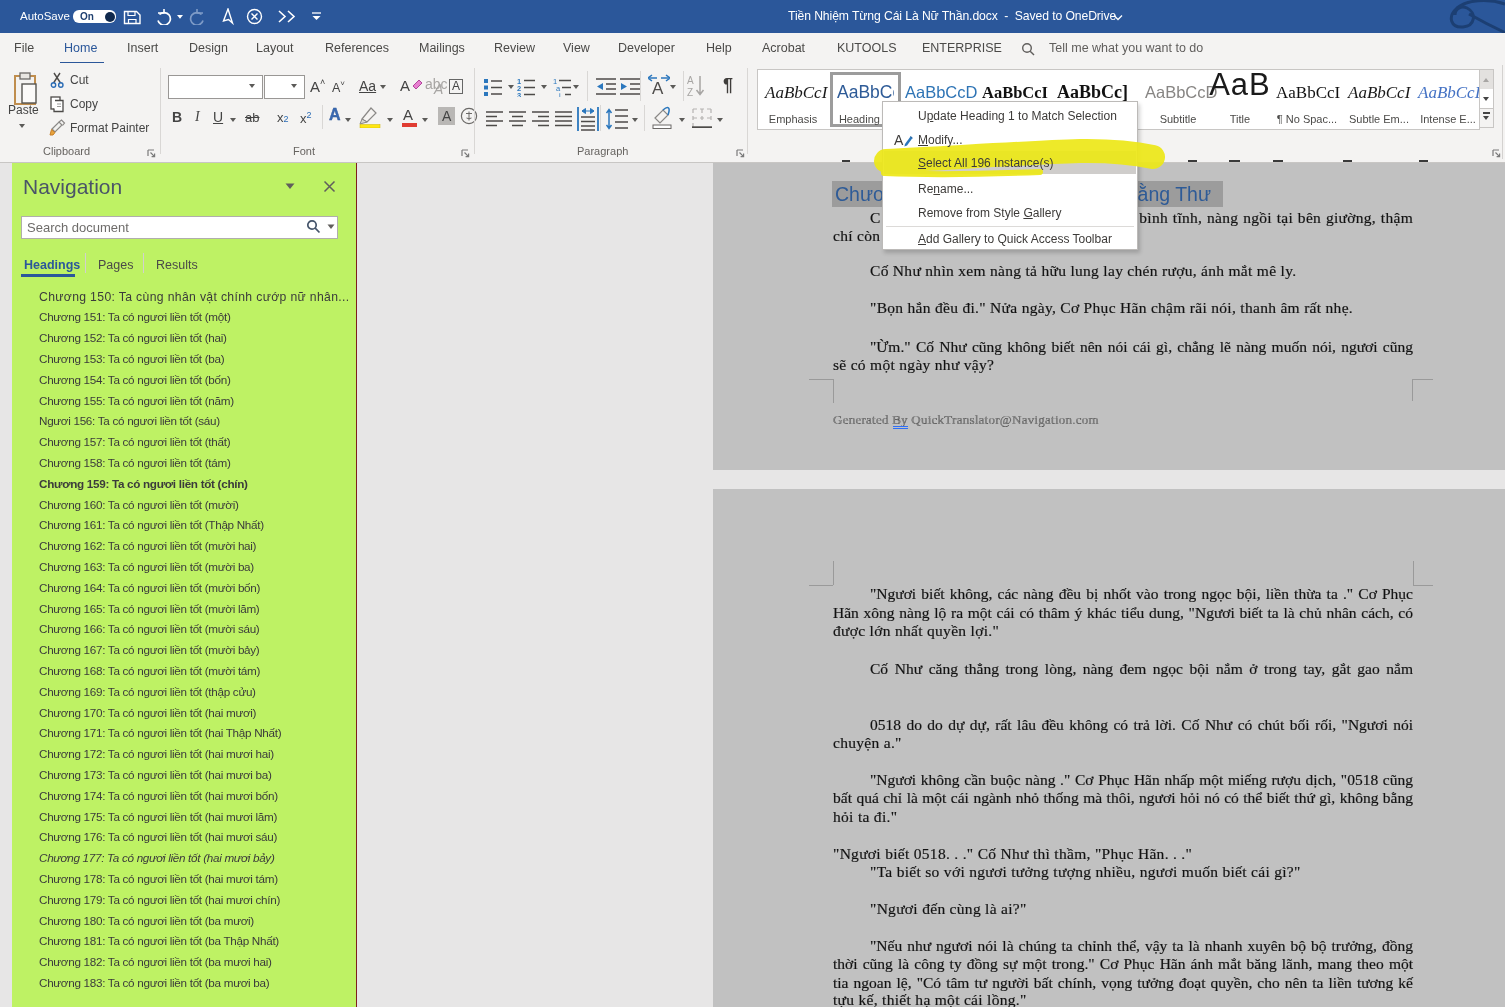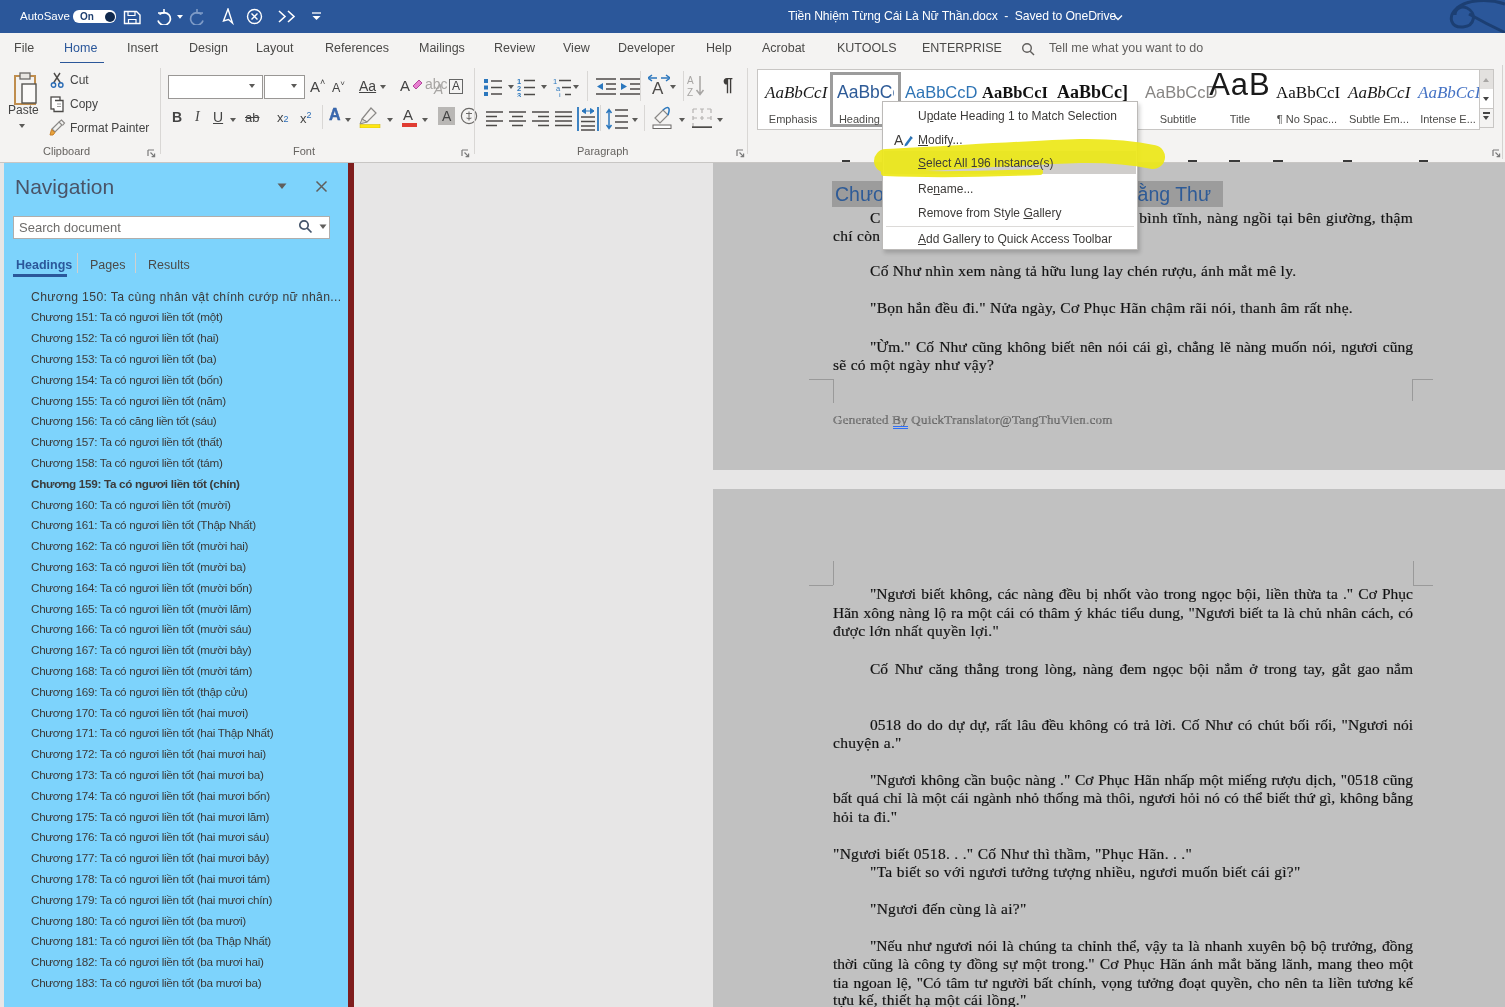--- a/index.html
+++ b/index.html
@@ -19,21 +19,21 @@
   .ic{position:absolute;}
   .dd{position:absolute;width:0;height:0;border-left:3.5px solid transparent;border-right:3.5px solid transparent;border-top:4px solid #5b5a58;}
   .launch{position:absolute;width:9px;height:9px;}
   
   #docarea{left:345px;top:163px;width:1160px;height:844px;background:#e7e6e6;}
   .page{position:absolute;left:368px;width:792px;background:#c1c1c1;}
   .bodyline{position:absolute;font-family:"Liberation Serif",serif;font-size:15.5px;letter-spacing:0.3px;line-height:18.1px;color:#111;white-space:nowrap;-webkit-text-stroke:0.2px #222;}
   .jline{position:absolute;font-family:"Liberation Serif",serif;font-size:15.5px;line-height:18.1px;color:#111;text-align:justify;text-align-last:justify;white-space:normal;-webkit-text-stroke:0.2px #222;}
   .crop{position:absolute;background:#9a9a9a;}
   
-  #nav{left:4px;top:163px;width:344px;height:844px;background:#7dd3fc;border-right:6px solid #7f1d1d;}
+  #nav{left:12px;top:163px;width:344px;height:844px;background:#bef264;border-right:1px solid #7f1d1d;}
   .navitem{position:absolute;left:27px;font-size:11.7px;letter-spacing:-0.3px;color:#3b3b3b;white-space:nowrap;}
   
   #menu{left:882px;top:101px;width:254px;height:147px;background:#fff;border:1px solid #bcbab8;box-shadow:2px 3px 4px rgba(0,0,0,0.18);}
   .mi{position:absolute;left:35px;font-size:12px;color:#3d3b39;white-space:nowrap;z-index:60;}
   .mi u{text-decoration:underline;}
   .z60{z-index:60;}
 </style>
 </head>
 <body>
 <div id="app">
@@ -317,21 +317,21 @@
   <div class="abs" style="left:835px;top:182.5px;width:120px;height:26px;overflow:hidden;font-size:19.5px;color:#2e5b97;white-space:nowrap;">Chương 149</div>
   <div class="abs" style="left:1040px;top:182.5px;width:171px;font-size:19.5px;color:#2e5b97;white-space:nowrap;text-align:right;background:#9c9c9c;">ằng Thư</div>
 
   <div class="bodyline" style="left:870px;top:208.7px;">C</div>
   <div class="bodyline" style="left:1100px;top:208.7px;width:313px;text-align:right;word-spacing:0.6px;">bình tĩnh, nàng ngồi tại bên giường, thậm</div>
   <div class="bodyline" style="left:833px;top:227.1px;">chí còn</div>
   <div class="bodyline" style="left:870px;top:261.5px;">Cố Như nhìn xem nàng tả hữu lung lay chén rượu, ánh mắt mê ly.</div>
   <div class="bodyline" style="left:870px;top:299.4px;">"Bọn hắn đều đi." Nửa ngày, Cơ Phục Hãn chậm rãi nói, thanh âm rất nhẹ.</div>
   <div class="jline" style="left:870px;top:338.2px;width:543px;">"Ừm." Cố Như cũng không biết nên nói cái gì, chẳng lẽ nàng muốn nói, ngươi cũng</div>
   <div class="bodyline" style="left:833px;top:356.1px;">sẽ có một ngày như vậy?</div>
-  <div class="bodyline" style="left:833px;top:410.8px;font-size:13px;letter-spacing:0.25px;color:#8a8a8a;">Generated By QuickTranslator@TangThuVien.com</div>
+  <div class="bodyline" style="left:833px;top:410.8px;font-size:13px;letter-spacing:0.25px;color:#8a8a8a;">Generated By QuickTranslator@Navigation.com</div>
   <div class="abs" style="left:893px;top:425.8px;width:15px;height:1px;background:#2f6ff7;"></div>
   <div class="abs" style="left:893px;top:427.8px;width:15px;height:1px;background:#2f6ff7;"></div>
 
   <div class="crop" style="left:809px;top:379px;width:24px;height:1px;"></div>
   <div class="crop" style="left:832.5px;top:379px;width:1px;height:24px;"></div>
   <div class="crop" style="left:1412px;top:379px;width:21px;height:1px;"></div>
   <div class="crop" style="left:1412px;top:379px;width:1px;height:21.5px;"></div>
 
   <div class="crop" style="left:832.5px;top:561px;width:1px;height:24px;"></div>
   <div class="crop" style="left:809px;top:584.5px;width:24px;height:1px;"></div>
@@ -376,42 +376,42 @@
     <div class="abs" style="left:73px;top:90.0px;width:1px;height:20px;background:#d2d0ce;"></div>
     <span class="abs" style="left:86px;top:95.0px;font-size:12.5px;color:#4b4a48;">Pages</span>
     <div class="abs" style="left:131px;top:90.0px;width:1px;height:20px;background:#d2d0ce;"></div>
     <span class="abs" style="left:144px;top:95.0px;font-size:12.5px;color:#4b4a48;">Results</span>
     <div class="navitem" style="top:126.6px;font-size:12.2px;letter-spacing:0.35px;">Chương 150: Ta cùng nhân vật chính cướp nữ nhân...</div>
     <div class="navitem" style="top:147.4px;">Chương 151: Ta có ngươi liền tốt (một)</div>
     <div class="navitem" style="top:168.2px;">Chương 152: Ta có ngươi liền tốt (hai)</div>
     <div class="navitem" style="top:189.0px;">Chương 153: Ta có ngươi liền tốt (ba)</div>
     <div class="navitem" style="top:209.8px;">Chương 154: Ta có ngươi liền tốt (bốn)</div>
     <div class="navitem" style="top:230.6px;">Chương 155: Ta có ngươi liền tốt (năm)</div>
-    <div class="navitem" style="top:251.4px;">Chương 156: Ta có căng liền tốt (sáu)</div>
+    <div class="navitem" style="top:251.4px;">Ngươi 156: Ta có ngươi liền tốt (sáu)</div>
     <div class="navitem" style="top:272.2px;">Chương 157: Ta có ngươi liền tốt (thất)</div>
     <div class="navitem" style="top:293.0px;">Chương 158: Ta có ngươi liền tốt (tám)</div>
     <div class="navitem" style="top:313.8px;font-weight:bold;">Chương 159: Ta có ngươi liền tốt (chín)</div>
     <div class="navitem" style="top:334.6px;">Chương 160: Ta có ngươi liền tốt (mười)</div>
     <div class="navitem" style="top:355.4px;">Chương 161: Ta có ngươi liền tốt (Thập Nhất)</div>
     <div class="navitem" style="top:376.2px;">Chương 162: Ta có ngươi liền tốt (mười hai)</div>
     <div class="navitem" style="top:397.0px;">Chương 163: Ta có ngươi liền tốt (mười ba)</div>
     <div class="navitem" style="top:417.8px;">Chương 164: Ta có ngươi liền tốt (mười bốn)</div>
     <div class="navitem" style="top:438.6px;">Chương 165: Ta có ngươi liền tốt (mười lăm)</div>
     <div class="navitem" style="top:459.4px;">Chương 166: Ta có ngươi liền tốt (mười sáu)</div>
     <div class="navitem" style="top:480.2px;">Chương 167: Ta có ngươi liền tốt (mười bảy)</div>
     <div class="navitem" style="top:501.0px;">Chương 168: Ta có ngươi liền tốt (mười tám)</div>
     <div class="navitem" style="top:521.8px;">Chương 169: Ta có ngươi liền tốt (thập cửu)</div>
     <div class="navitem" style="top:542.6px;">Chương 170: Ta có ngươi liền tốt (hai mươi)</div>
     <div class="navitem" style="top:563.4px;">Chương 171: Ta có ngươi liền tốt (hai Thập Nhất)</div>
     <div class="navitem" style="top:584.2px;">Chương 172: Ta có ngươi liền tốt (hai mươi hai)</div>
     <div class="navitem" style="top:605.0px;">Chương 173: Ta có ngươi liền tốt (hai mươi ba)</div>
     <div class="navitem" style="top:625.8px;">Chương 174: Ta có ngươi liền tốt (hai mươi bốn)</div>
     <div class="navitem" style="top:646.6px;">Chương 175: Ta có ngươi liền tốt (hai mươi lăm)</div>
     <div class="navitem" style="top:667.4px;">Chương 176: Ta có ngươi liền tốt (hai mươi sáu)</div>
-    <div class="navitem" style="top:688.2px;">Chương 177: Ta có ngươi liền tốt (hai mươi bảy)</div>
+    <div class="navitem" style="top:688.2px;font-style:italic;">Chương 177: Ta có ngươi liền tốt (hai mươi bảy)</div>
     <div class="navitem" style="top:709.0px;">Chương 178: Ta có ngươi liền tốt (hai mươi tám)</div>
     <div class="navitem" style="top:729.8px;">Chương 179: Ta có ngươi liền tốt (hai mươi chín)</div>
     <div class="navitem" style="top:750.6px;">Chương 180: Ta có ngươi liền tốt (ba mươi)</div>
     <div class="navitem" style="top:771.4px;">Chương 181: Ta có ngươi liền tốt (ba Thập Nhất)</div>
     <div class="navitem" style="top:792.2px;">Chương 182: Ta có ngươi liền tốt (ba mươi hai)</div>
     <div class="navitem" style="top:813.0px;">Chương 183: Ta có ngươi liền tốt (ba mươi ba)</div>
   </div>
   <div id="menu" class="abs">
     <div class="abs" style="left:1px;top:48.6px;width:252px;height:23.7px;background:#cfcdcb;"></div>
     <span class="mi" style="top:7px;">U<u>p</u>date Heading 1 to Match Selection</span>

